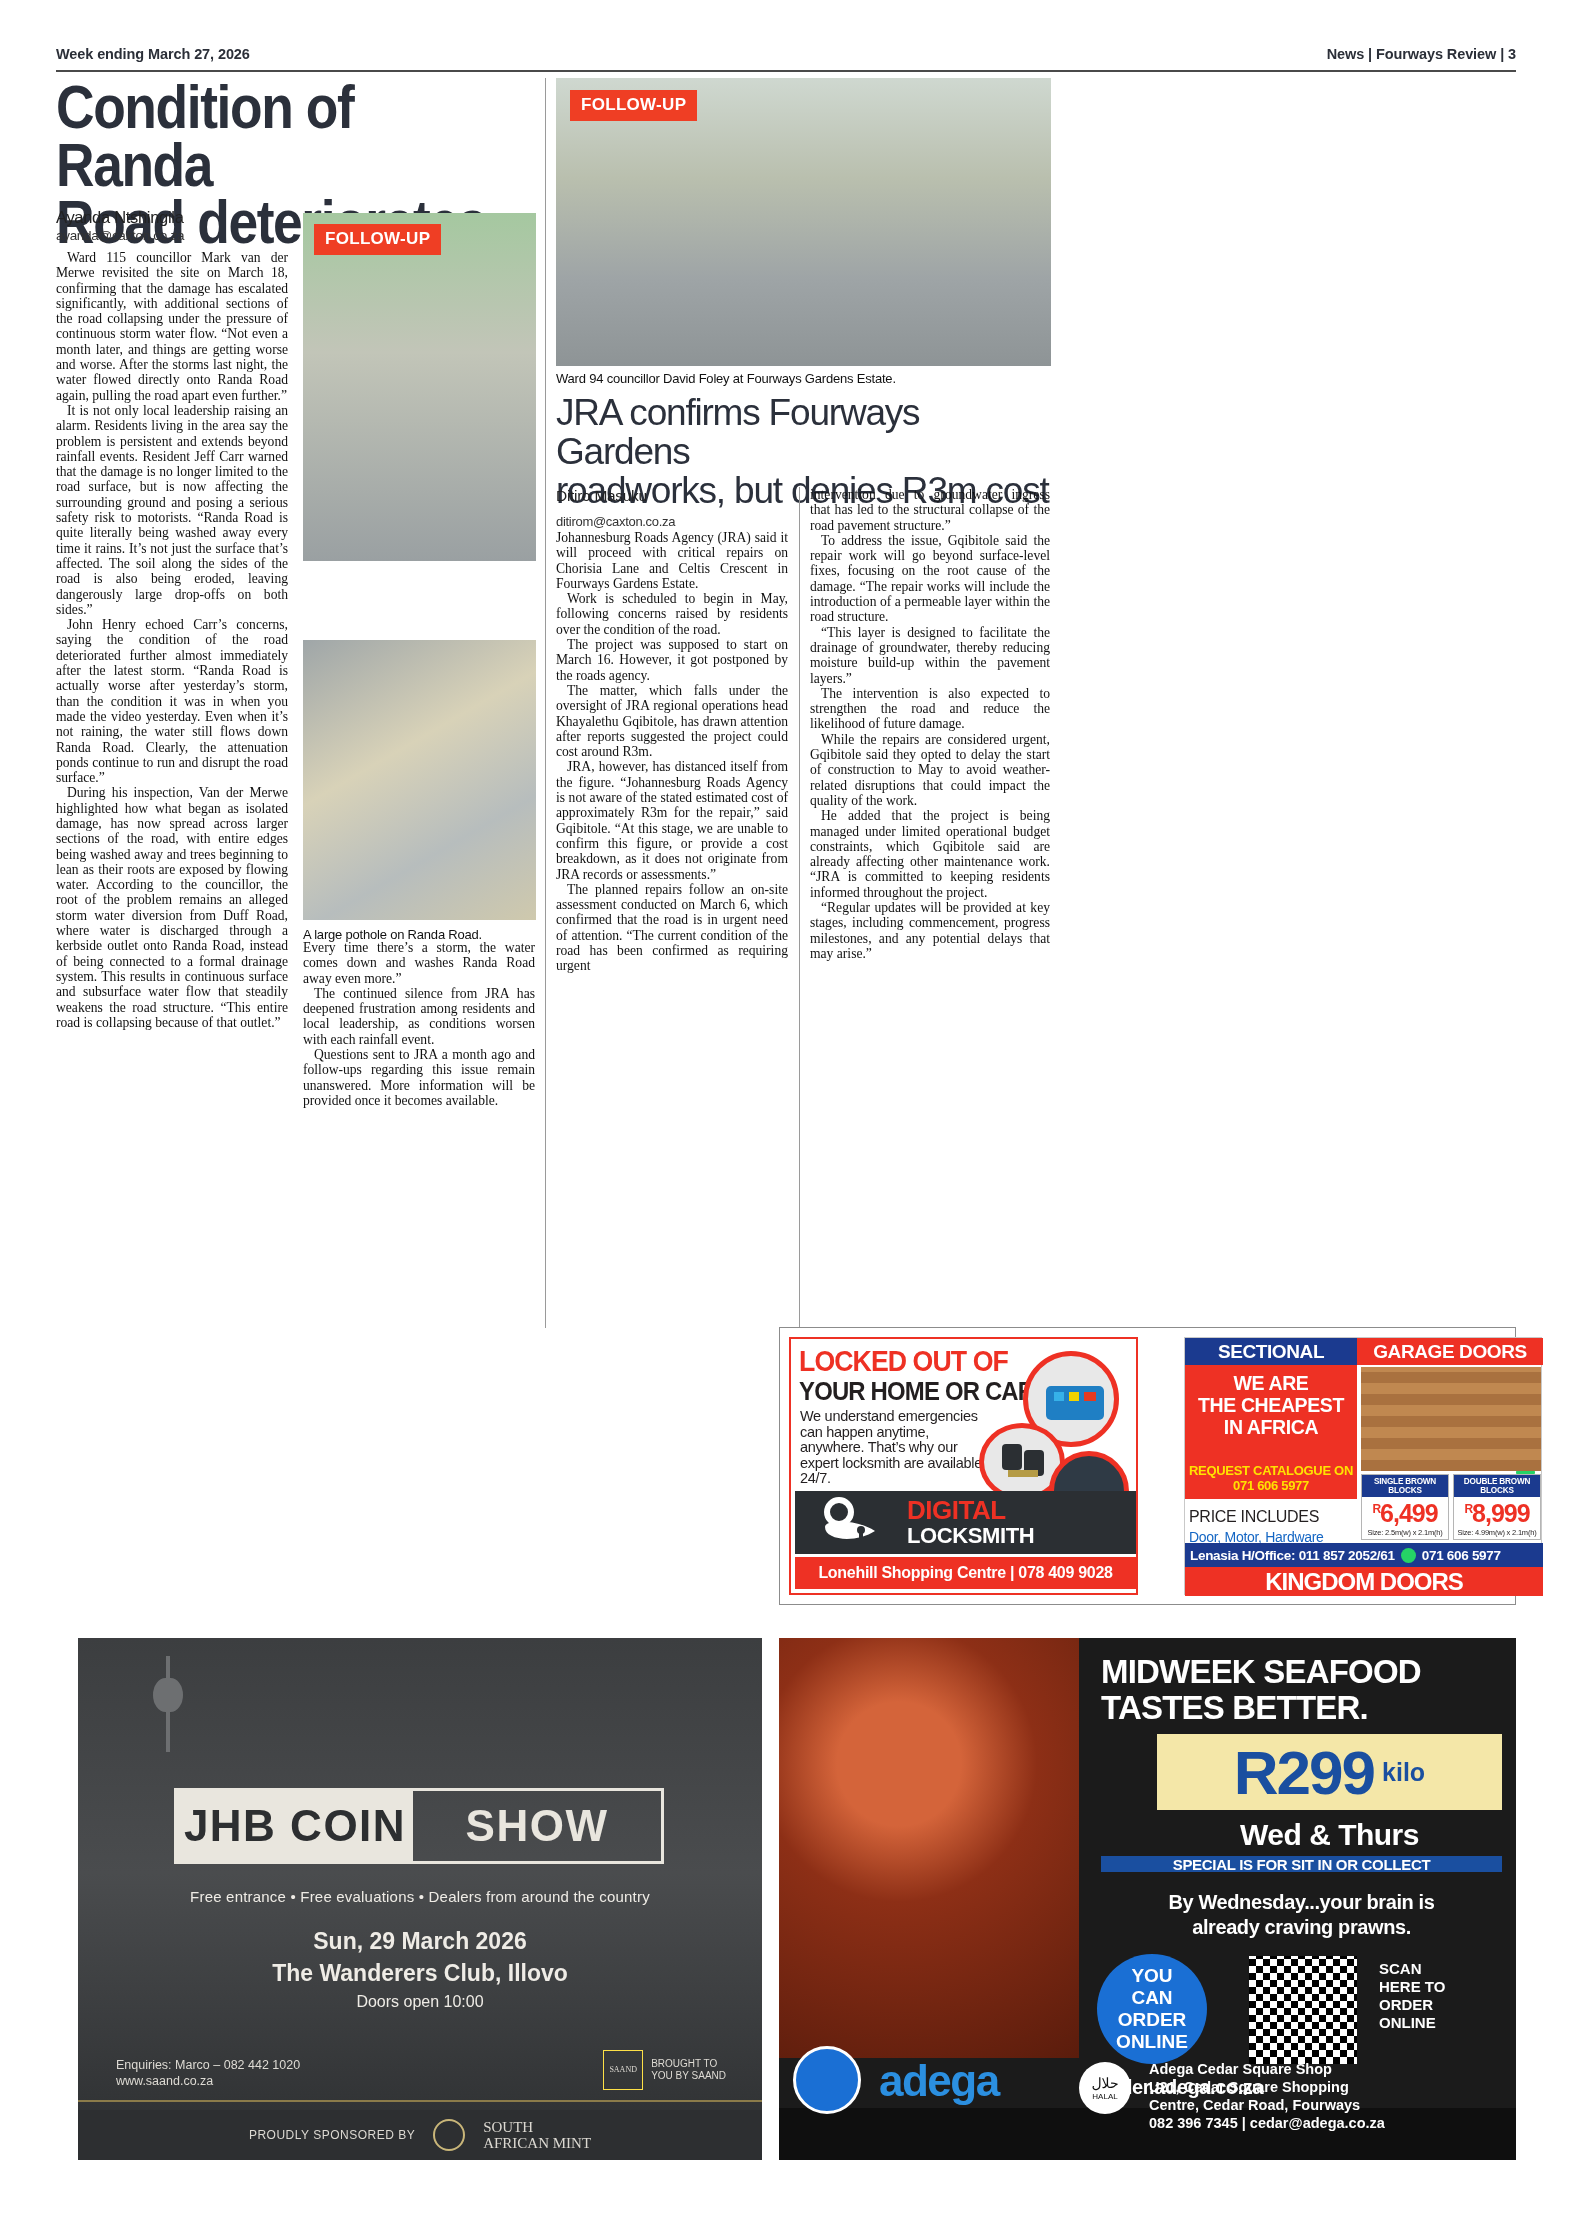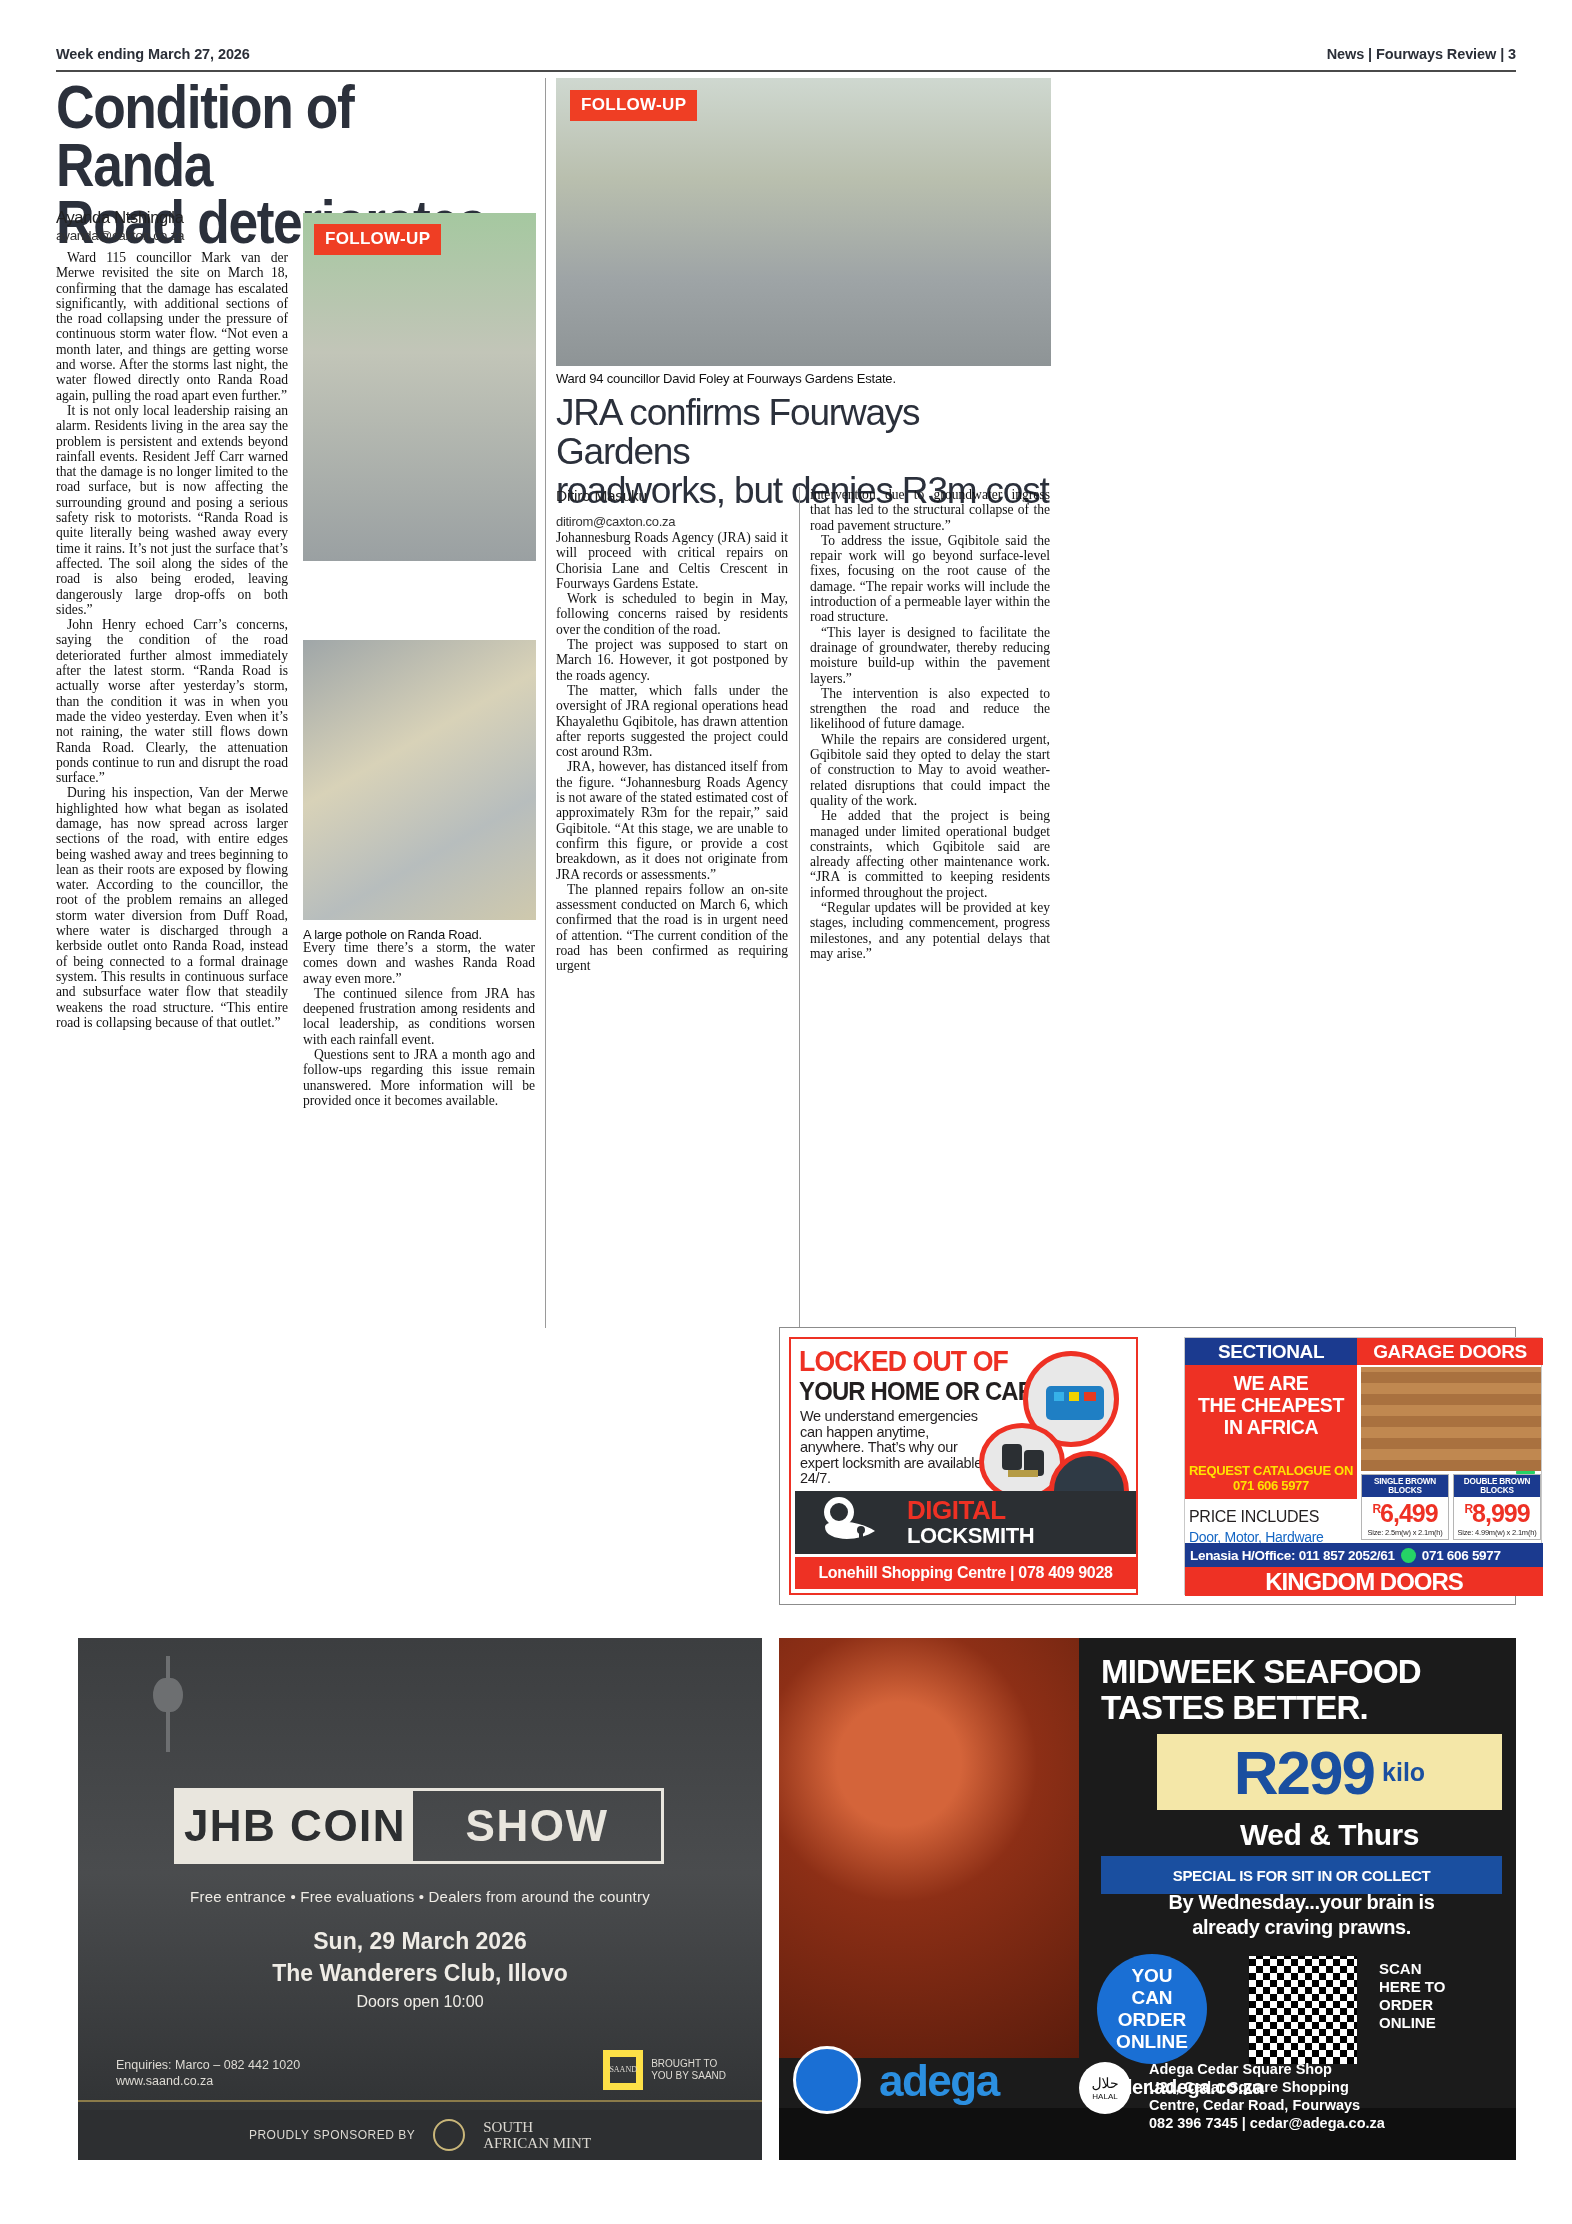--- a/index.html
+++ b/index.html
@@ -143,36 +143,36 @@
   .coin-tower { position:absolute; left:88px; top:18px; width:4px; height:96px; background:#6d6f71; }
   .coin-tower:after { content:""; position:absolute; left:-13px; top:22px; width:30px; height:34px; border-radius:50%/60%; background:#6d6f71; }
   .coin-logo-box { position:absolute; left:96px; top:150px; width:490px; height:76px; border:3px solid #e9e6de; display:flex; align-items:center; }
   .coin-jhb { flex:0 0 236px; text-align:center; font-family:"Liberation Sans", sans-serif; font-weight:bold; font-size:44px; color:#2d2f31; background:#e9e6de; height:100%; display:flex; align-items:center; justify-content:center; letter-spacing:1.5px; }
   .coin-show { flex:1; text-align:center; font-family:"Liberation Sans", sans-serif; font-weight:bold; font-size:44px; color:#e9e6de; letter-spacing:1.5px; }
   .coin-sub { position:absolute; left:0; top:250px; width:684px; text-align:center; font-family:"Liberation Sans", sans-serif; font-size:15px; color:#efece6; letter-spacing:0.2px; }
   .coin-date { position:absolute; left:0; top:287px; width:684px; text-align:center; font-family:"Liberation Sans", sans-serif; font-weight:bold; font-size:23px; color:#efece6; line-height:32px; }
   .coin-doors { position:absolute; left:0; top:355px; width:684px; text-align:center; font-family:"Liberation Sans", sans-serif; font-size:16px; color:#efece6; }
   .coin-enq { position:absolute; left:38px; top:419px; font-family:"Liberation Sans", sans-serif; font-size:12.5px; color:#dedbd4; line-height:16px; }
   .coin-saand { position:absolute; right:36px; top:412px; display:flex; align-items:center; gap:8px; }
-  .coin-saand .box { width:40px; height:40px; border:7px solid #fde047; display:flex; align-items:center; justify-content:center; font-family:"Liberation Serif", serif; font-size:8px; color:#dedbd4; text-align:center; line-height:8px;}
+  .coin-saand .box { width:40px; height:40px; border:1px solid #fde047; display:flex; align-items:center; justify-content:center; font-family:"Liberation Serif", serif; font-size:8px; color:#dedbd4; text-align:center; line-height:8px;}
   .coin-saand .txt { font-family:"Liberation Sans", sans-serif; font-size:10px; color:#dedbd4; line-height:12px; }
   .coin-divider { position:absolute; left:0; top:462px; width:684px; height:2px; background:#8b7b4a; }
   .coin-sponsor { position:absolute; left:0; top:472px; width:684px; height:50px; background:#2d2f31; display:flex; align-items:center; justify-content:center; gap:18px; }
   .coin-sponsor .lbl { font-family:"Liberation Sans", sans-serif; font-size:12px; color:#dcd9d2; letter-spacing:0.5px; }
   .coin-mintlogo { width:32px; height:32px; border-radius:50%; border:2px solid #c9b679; }
   .coin-mint-text { font-family:"Liberation Serif", serif; font-size:15px; color:#dcd9d2; line-height:16px; }
 
   #ad-adega { position:absolute; left:779px; top:1638px; width:737px; height:522px; background:#1b1b1b; overflow:hidden; }
   .adega-food { position:absolute; left:0; top:0; width:300px; height:420px; background:#8d2f16; }
   .adega-hdr1 { position:absolute; left:322px; top:16px; font-family:"Liberation Sans", sans-serif; font-weight:bold; font-size:33px; color:#ffffff; letter-spacing:-0.8px; line-height:36px; white-space:pre-line;}
   .adega-r299 { position:absolute; left:378px; top:96px; width:345px; height:76px; background:#f4e7a8; display:flex; align-items:center; justify-content:center; gap:8px; }
   .adega-r299 .big { font-family:"Liberation Sans", sans-serif; font-weight:bold; font-size:62px; color:#1a4fa0; letter-spacing:-2px; }
   .adega-r299 .kilo { font-family:"Liberation Sans", sans-serif; font-weight:bold; font-size:25px; color:#1a4fa0; }
   .adega-wed { position:absolute; left:378px; top:180px; width:345px; text-align:center; font-family:"Liberation Sans", sans-serif; font-weight:bold; font-size:30px; color:#ffffff; letter-spacing:-0.5px; }
-  .adega-special { position:absolute; left:322px; top:218px; width:401px; height:38px; background:#1a4fa0; color:#fff; font-family:"Liberation Sans", sans-serif; font-weight:bold; font-size:15px; display:flex; align-items:center; justify-content:center; letter-spacing:-0.3px; }
+  .adega-special { position:absolute; left:322px; top:218px; width:401px; height:16px; background:#1a4fa0; color:#fff; font-family:"Liberation Sans", sans-serif; font-weight:bold; font-size:15px; display:flex; align-items:center; justify-content:center; letter-spacing:-0.3px; }
   .adega-brain { position:absolute; left:322px; top:252px; width:401px; text-align:center; font-family:"Liberation Sans", sans-serif; font-weight:bold; font-size:20px; color:#ffffff; line-height:25px; letter-spacing:-0.4px; white-space:pre-line; }
   .adega-circle { position:absolute; left:318px; top:316px; width:110px; height:110px; border-radius:50%; background:#1a6fd4; color:#fff; font-family:"Liberation Sans", sans-serif; font-weight:bold; font-size:19px; line-height:22px; display:flex; align-items:center; justify-content:center; text-align:center; }
   .adega-qr { position:absolute; left:470px; top:318px; width:108px; height:108px; background:#fff; }
   .adega-qr .q { width:100%; height:100%; background:
       repeating-linear-gradient(0deg,#000 0 7px,#fff 7px 14px),
       repeating-linear-gradient(90deg,#000 0 7px,#fff 7px 14px);
       background-blend-mode:difference; }
   .adega-scan { position:absolute; left:600px; top:322px; font-family:"Liberation Sans", sans-serif; font-weight:bold; font-size:15px; color:#ffffff; line-height:18px; white-space:pre-line; }
   .adega-order { position:absolute; left:322px; top:438px; font-family:"Liberation Sans", sans-serif; font-weight:bold; font-size:20px; color:#ffffff; letter-spacing:-0.4px; }
   .adega-bottom { position:absolute; left:0; top:470px; width:737px; height:52px; background:#0f0f0f; display:flex; align-items:center; }

